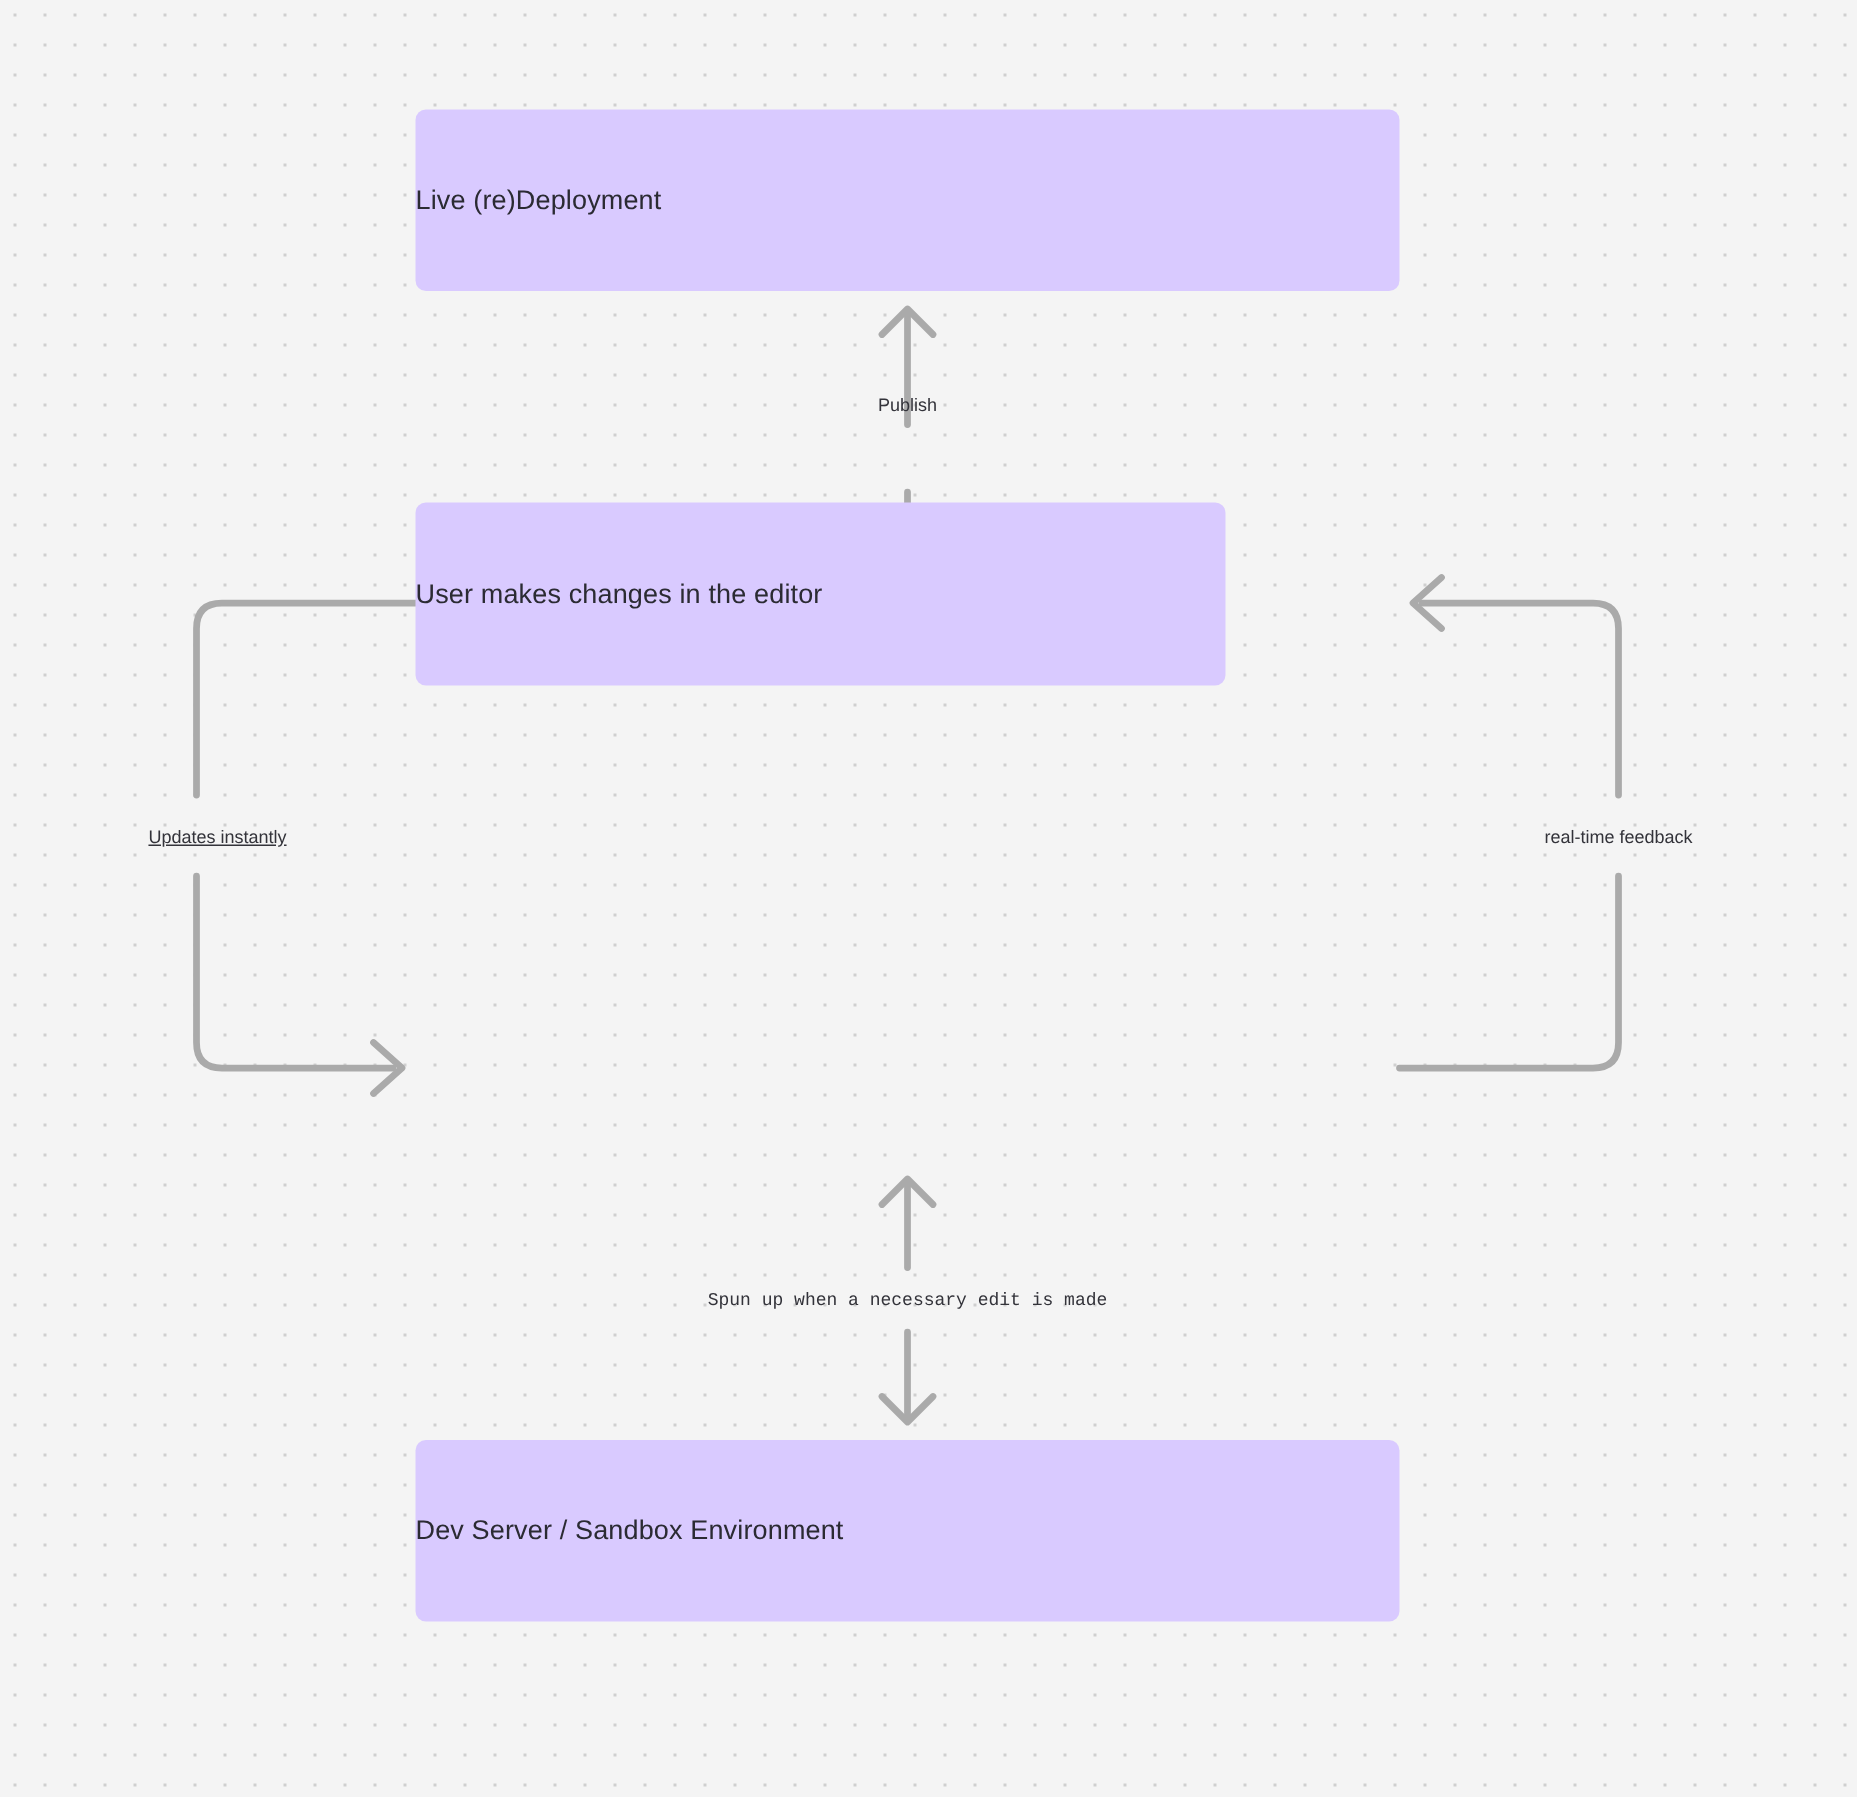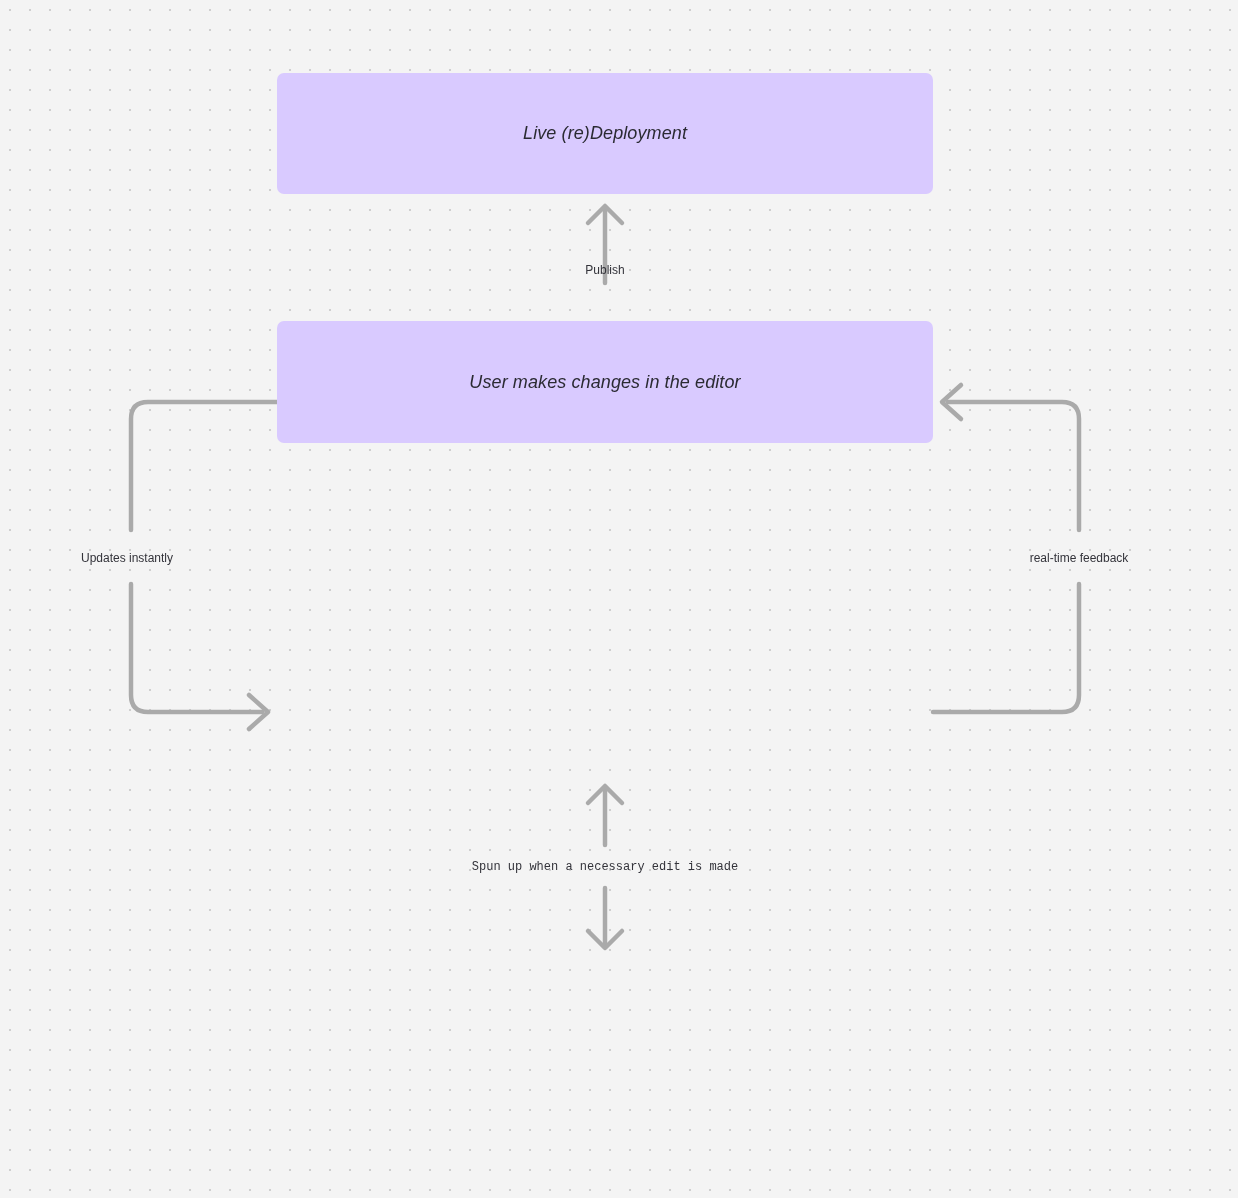--- a/index.html
+++ b/index.html
@@ -32,23 +32,22 @@
     width: 1238px;
     height: 1198px;
     pointer-events: none;
   }
   .node {
     position: absolute;
     background: #d9caff;
     border-radius: 7px;
     display: flex;
     align-items: center;
-    justify-content: center;
+    justify-content: flex-start;
     box-sizing: border-box;
-    font-style: italic;
   }
   .node-label {
     font-size: 18px;
     color: #2b2b33;
     font-family: "Liberation Sans", sans-serif;
     letter-spacing: 0.1px;
     text-align: center;
     line-height: 1.25;
     white-space: nowrap;
   }
@@ -94,27 +93,30 @@
       <path d="M 588 803 L 605 786 L 622 803" stroke="#aaaaaa" stroke-width="4.5" fill="none" stroke-linecap="round" stroke-linejoin="round"></path>
       <path d="M 605 888 L 605 944" stroke="#aaaaaa" stroke-width="4.5" fill="none" stroke-linecap="round"></path>
       <path d="M 588 931 L 605 948 L 622 931" stroke="#aaaaaa" stroke-width="4.5" fill="none" stroke-linecap="round" stroke-linejoin="round"></path>
     </g>
   </svg>
 
   <div class="node" style="left:277px; top:73px; width:656px; height:121px;">
     <span class="node-label">Live (re)Deployment</span>
   </div>
 
-  <div class="node" style="left:277px; top:321px; width:656px; height:122px;">
+  <div class="node" style="left:277px; top:335px; width:540px; height:122px;">
     <span class="node-label">User makes changes in the editor</span>
   </div>
 
 
+  <div class="node" style="left:277px; top:960px; width:656px; height:121px;">
+    <span class="node-label">Dev Server / Sandbox Environment</span>
+  </div>
 
   <div class="edge-label" style="left:605px; top:270px;">Publish</div>
 
-  <div class="edge-label" style="left:127px; top:558px;">Updates instantly</div>
+  <div class="edge-label" style="left:145px; top:558px;text-decoration:underline;">Updates instantly</div>
 
   <div class="edge-label" style="left:1079px; top:558px;">real-time feedback</div>
 
   <div class="edge-label" style="left:605px; top:867px;font-family:Liberation Mono, monospace;">Spun up when a necessary edit is made</div>
 
 </div>
 
 </body></html>

